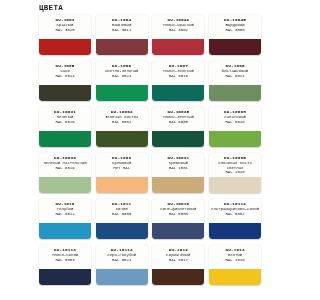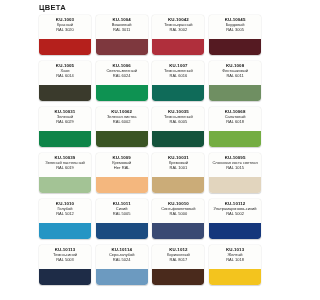--- a/index.html
+++ b/index.html
@@ -12,20 +12,21 @@
     background: #ffffff;
     font-family: "Liberation Sans", sans-serif;
     overflow: hidden;
   }
   #page {
     position: relative;
     width: 300px;
     height: 232px;
     background: #ffffff;
     box-sizing: border-box;
+    font-family: Liberation Mono, monospace;
   }
   #page-title {
     position: absolute;
     left: 39px;
     top: 3px;
     font-size: 7.5px;
     font-weight: bold;
     color: #1b1b1b;
     letter-spacing: 0.3px;
     line-height: 10px;

